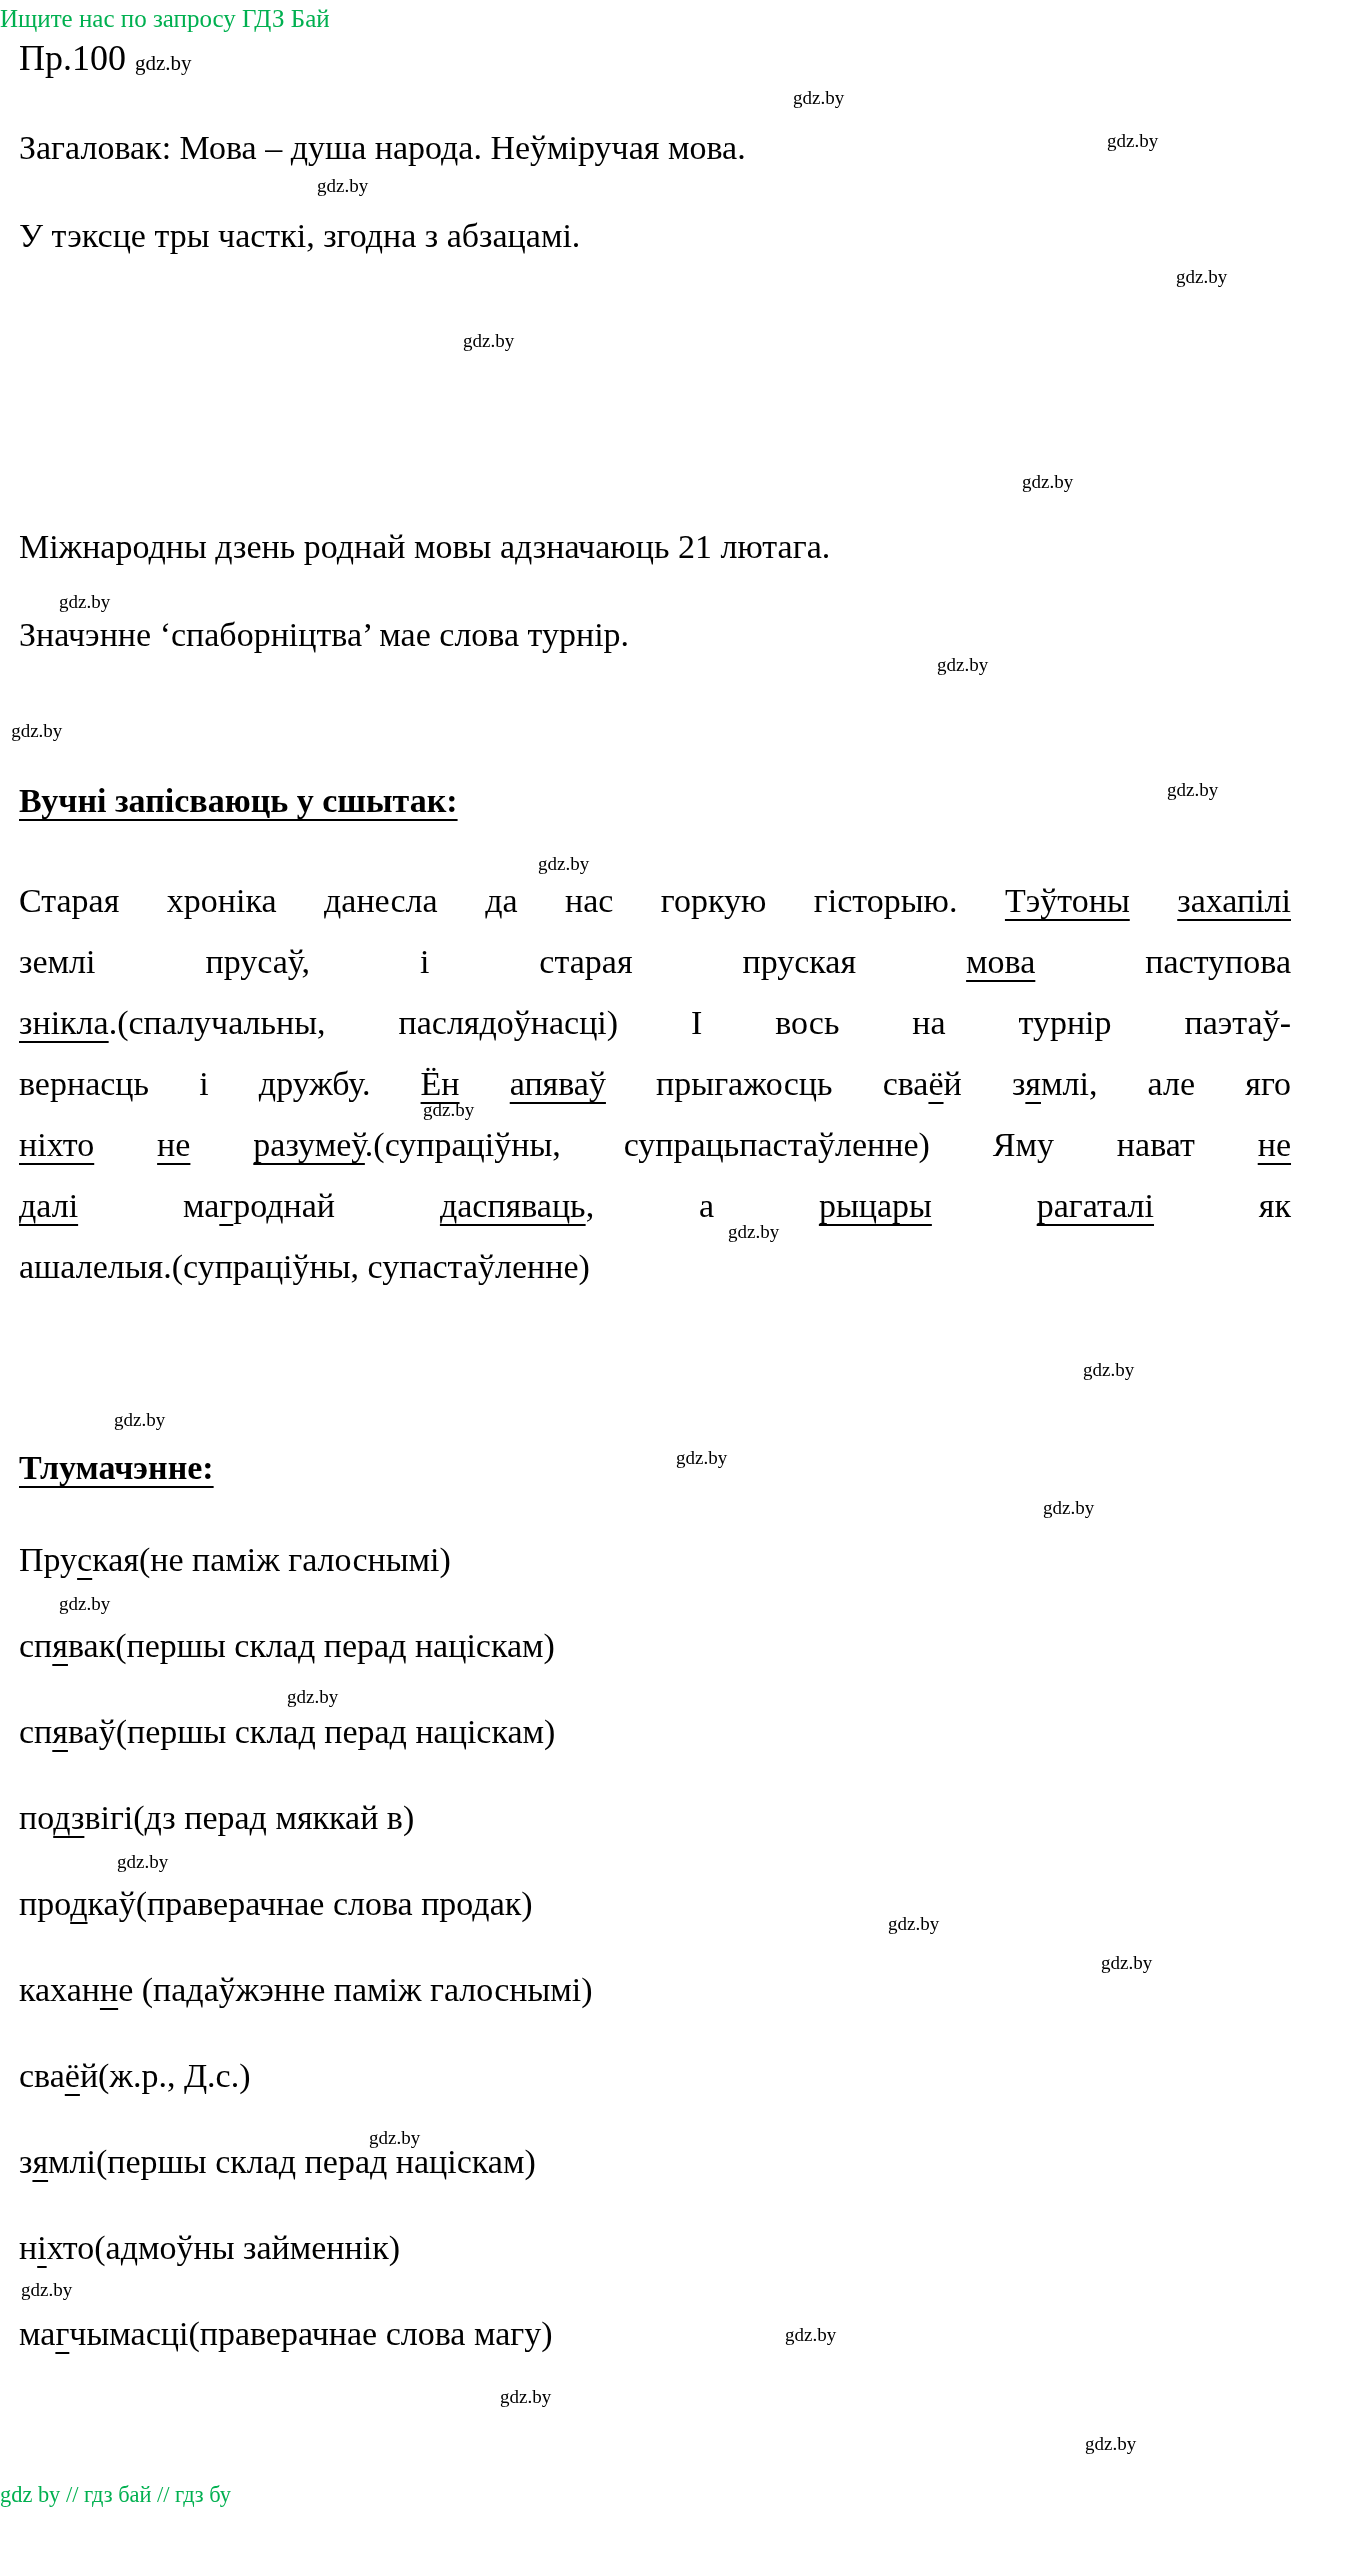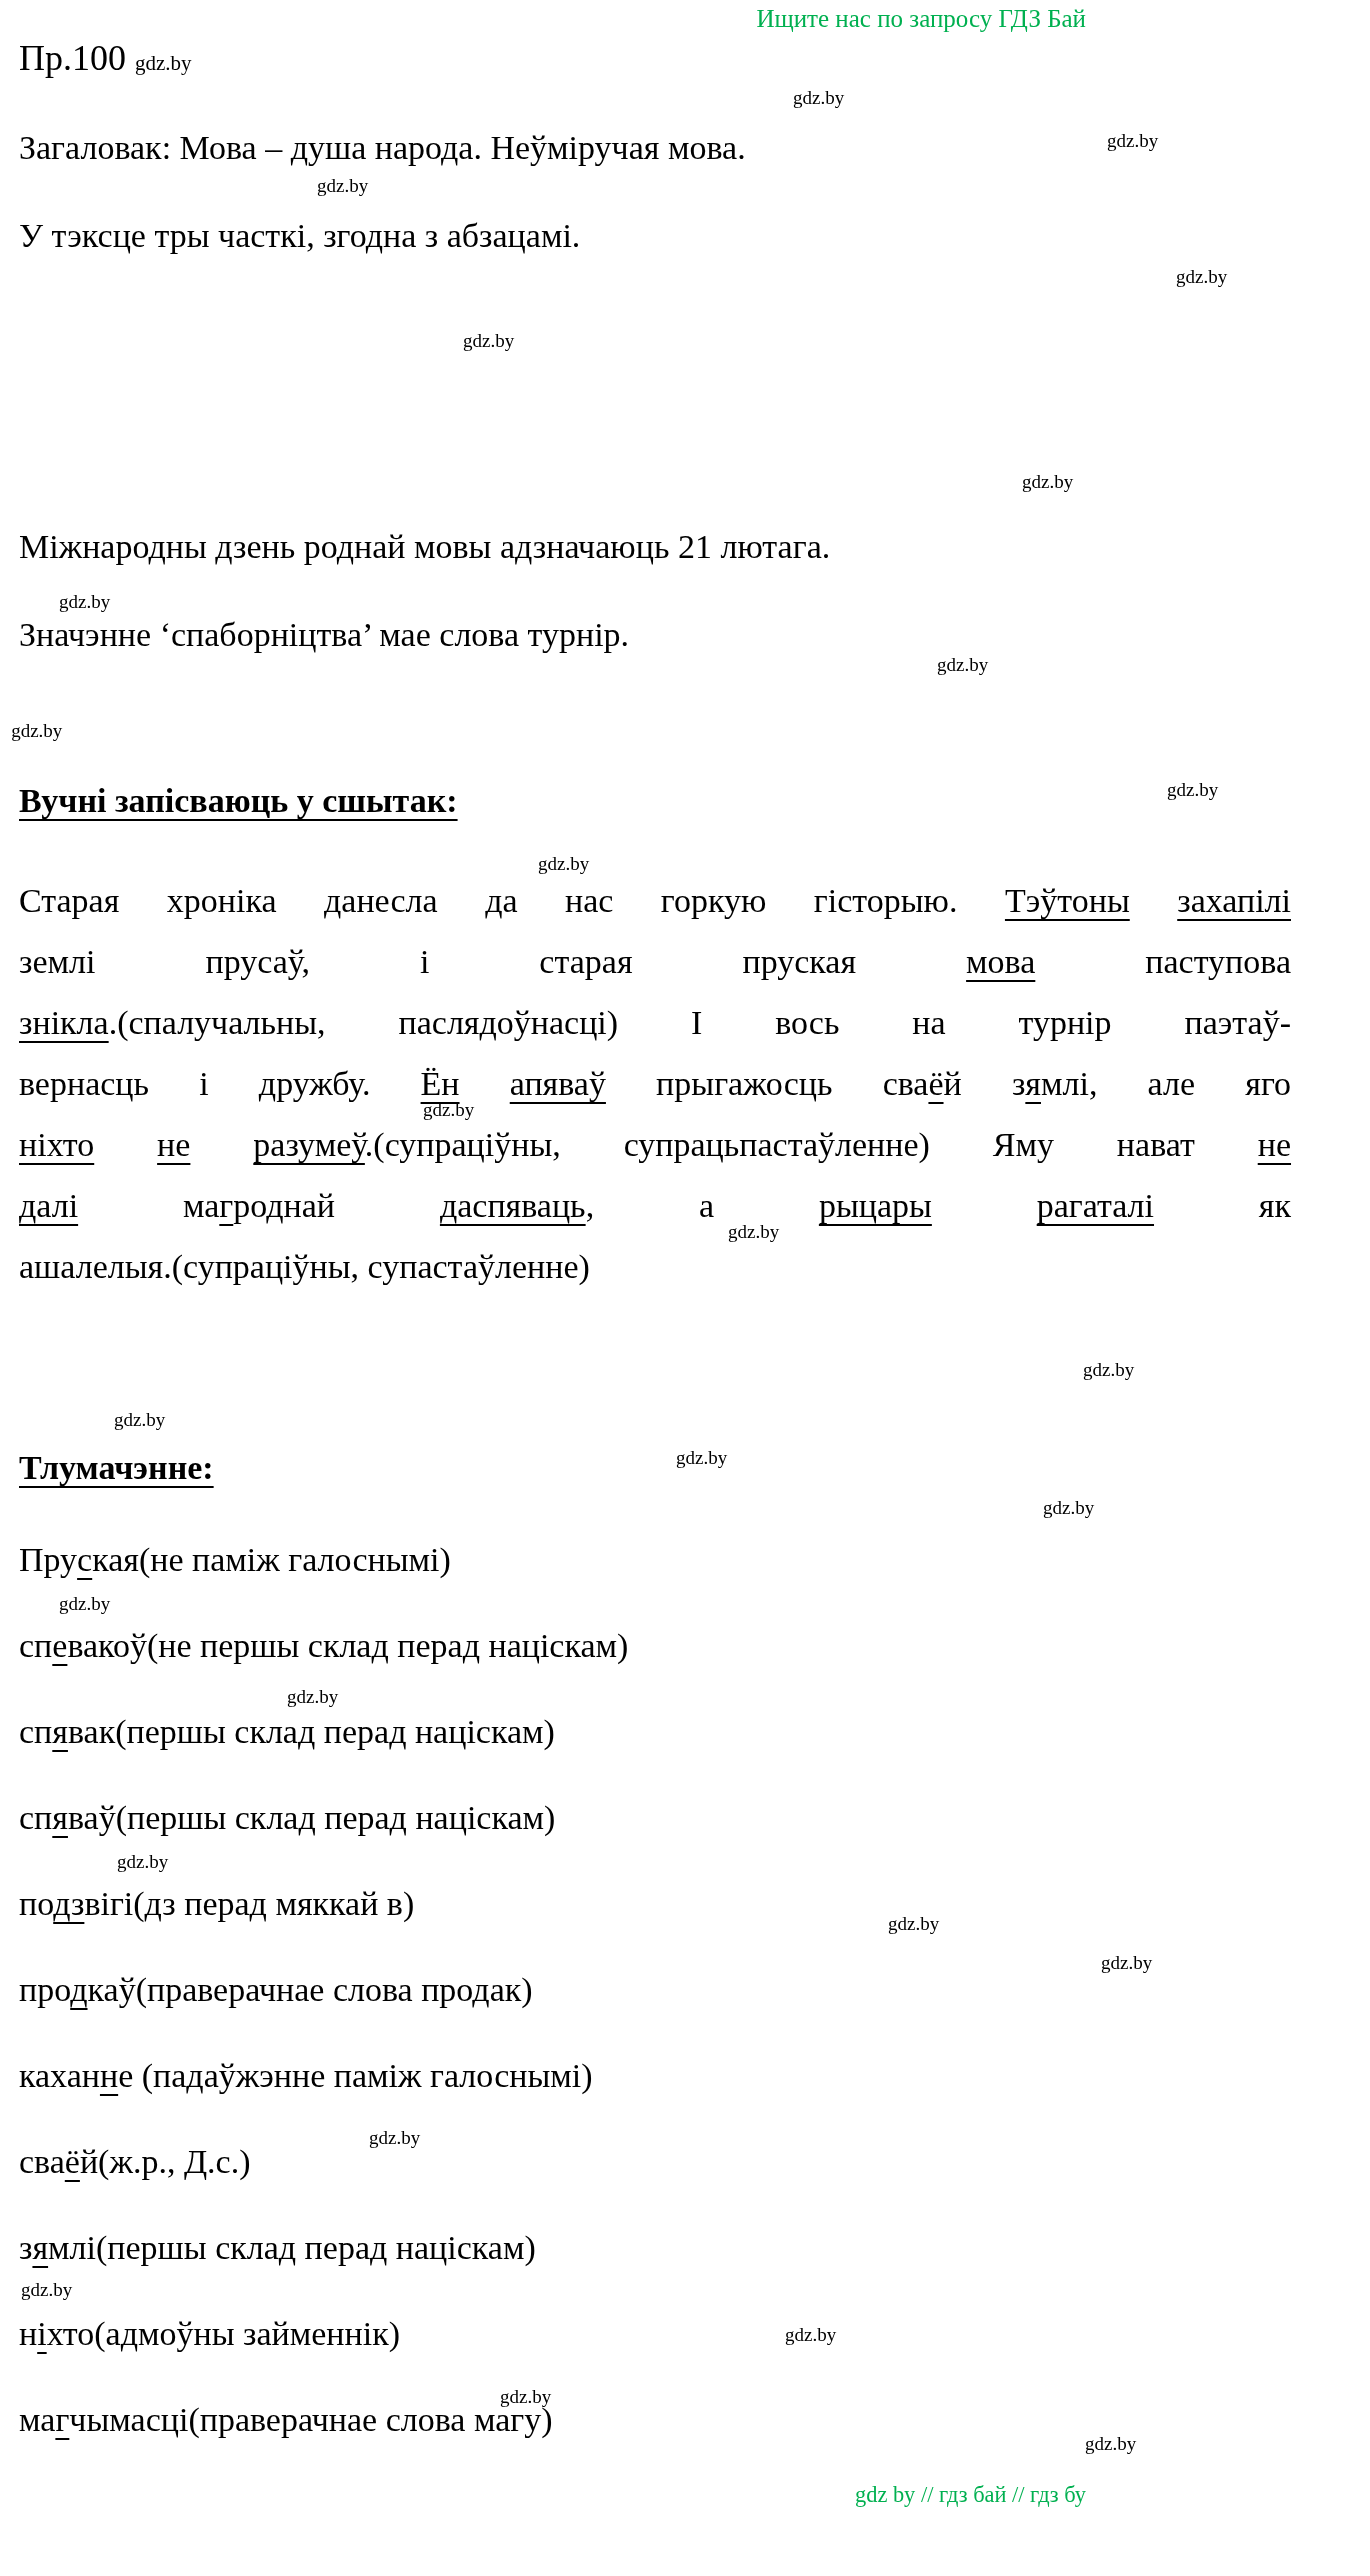--- a/index.html
+++ b/index.html
@@ -14,21 +14,21 @@
   }
   .abs{position:absolute;left:19px;}
   .t{font-size:34px;line-height:1.22;}
   .pline{font-size:34px;line-height:61px;}
   .jline{text-align:justify;text-align-last:justify;}
   .b{font-weight:normal;}
   .u{text-decoration:underline;text-underline-offset:7.2px;text-decoration-thickness:2.4px;}
   .small{font-size:21px;}
   .h{font-size:34px;font-weight:bold;text-decoration:underline;text-underline-offset:7.2px;text-decoration-thickness:2.4px;}
   .green{color:#00b050;}
-  .center{left:0;width:1086px;text-align:right;}
+  .center{left:0;width:1086px;text-align:left;}
   .promo{font-size:25px;}
   .footer{font-size:22.4px;}
   .wm{position:absolute;font-size:19px;color:#000;white-space:nowrap;}
   .item{font-size:34px;line-height:40px;margin-bottom:46px;}
 </style>
 </head>
 <body>
 
 <div class="page">
 
@@ -54,21 +54,20 @@
     <div class="pline jline"><span class="">вернасць і дружбу. </span><span class="u ">Ён</span><span class=""> </span><span class="u ">апяваў</span><span class=""> прыгажосць сва</span><span class="u ">ё</span><span class="">й з</span><span class="u ">я</span><span class="">млі, </span><span class="b ">але</span><span class=""> яго</span></div>
     <div class="pline jline"><span class="u ">ніхто</span><span class=""> </span><span class="u ">не</span><span class=""> </span><span class="u ">разумеў</span><span class="">.(супраціўны, супрацьпастаўленне) Яму нават </span><span class="u ">не</span></div>
     <div class="pline jline"><span class="u ">далі</span><span class=""> ма</span><span class="u ">г</span><span class="">роднай </span><span class="u ">даспяваць</span><span class="">, </span><span class="b ">а</span><span class=""> </span><span class="u ">рыцары</span><span class=""> </span><span class="u ">рагаталі</span><span class=""> як</span></div>
     <div class="pline"><span class="">ашалелыя.(супраціўны, супастаўленне)</span></div>
   </div>
 
   <div class="abs h" style="top:1449px">Тлумачэнне:</div>
 
   <div class="abs" style="top:1540px;width:1282px">
     <div class="item"><span class="">Пру</span><span class="u ">с</span><span class="">кая(не паміж галоснымі)</span></div>
-    <div class="item"><span class="">сп</span><span class="u ">е</span><span class="">вакоў(не першы склад перад націскам)</span></div>
     <div class="item"><span class="">сп</span><span class="u ">я</span><span class="">вак(першы склад перад націскам)</span></div>
     <div class="item"><span class="">сп</span><span class="u ">я</span><span class="">ваў(першы склад перад націскам)</span></div>
     <div class="item"><span class="">по</span><span class="u ">дз</span><span class="">вігі(дз перад мяккай в)</span></div>
     <div class="item"><span class="">про</span><span class="u ">д</span><span class="">каў(праверачнае слова продак)</span></div>
     <div class="item"><span class="">кахан</span><span class="u ">н</span><span class="">е (падаўжэнне паміж галоснымі)</span></div>
     <div class="item"><span class="">сва</span><span class="u ">ё</span><span class="">й(ж.р., Д.с.)</span></div>
     <div class="item"><span class="">з</span><span class="u ">я</span><span class="">млі(першы склад перад націскам)</span></div>
     <div class="item"><span class="">н</span><span class="u ">і</span><span class="">хто(адмоўны займеннік)</span></div>
     <div class="item"><span class="">ма</span><span class="u ">г</span><span class="">чымасці(праверачнае слова магу)</span></div>
   </div>

